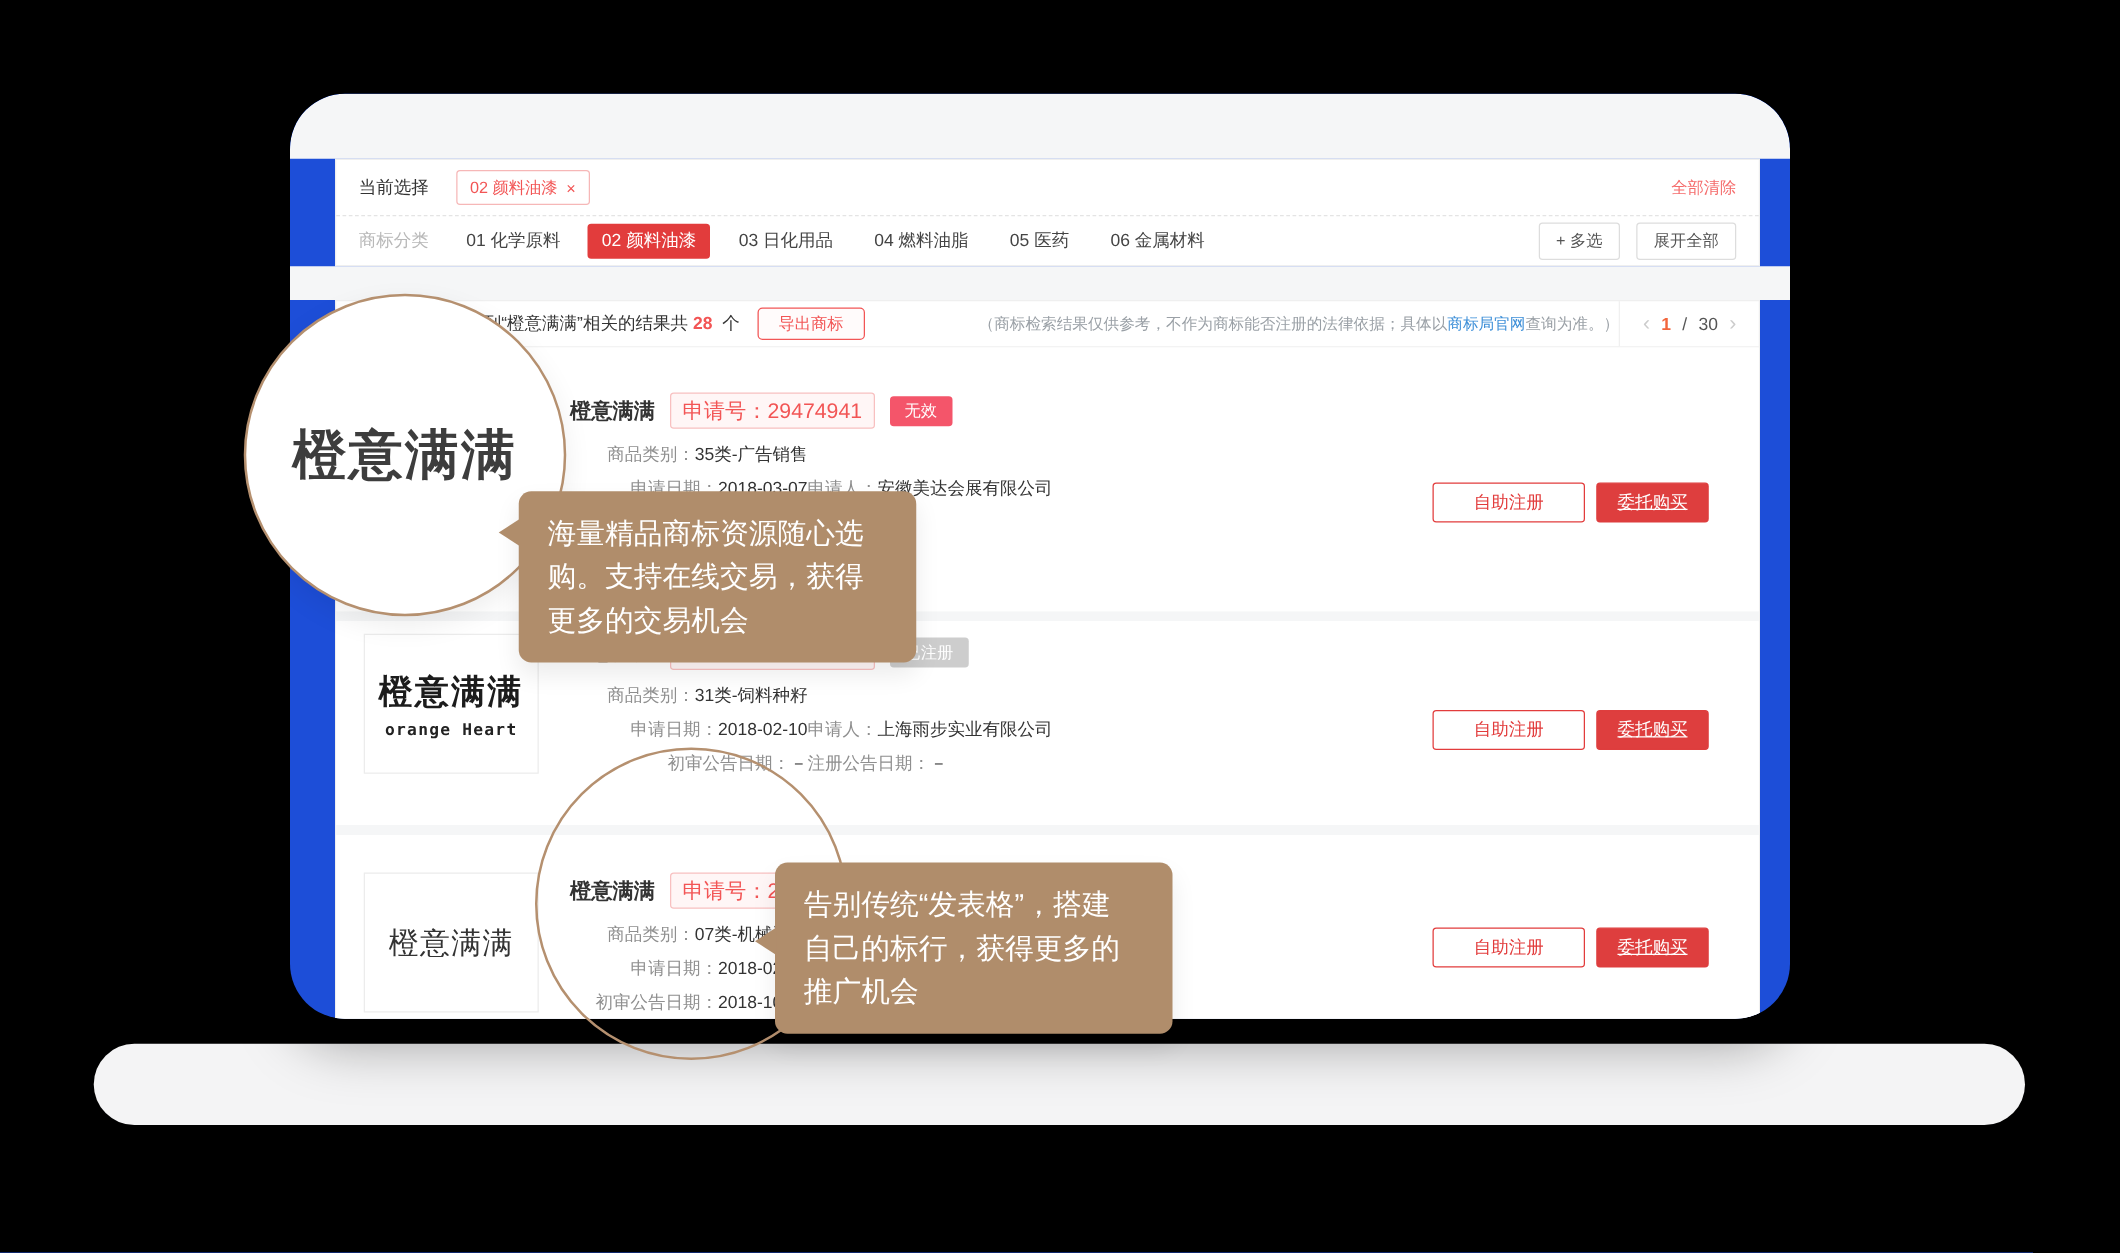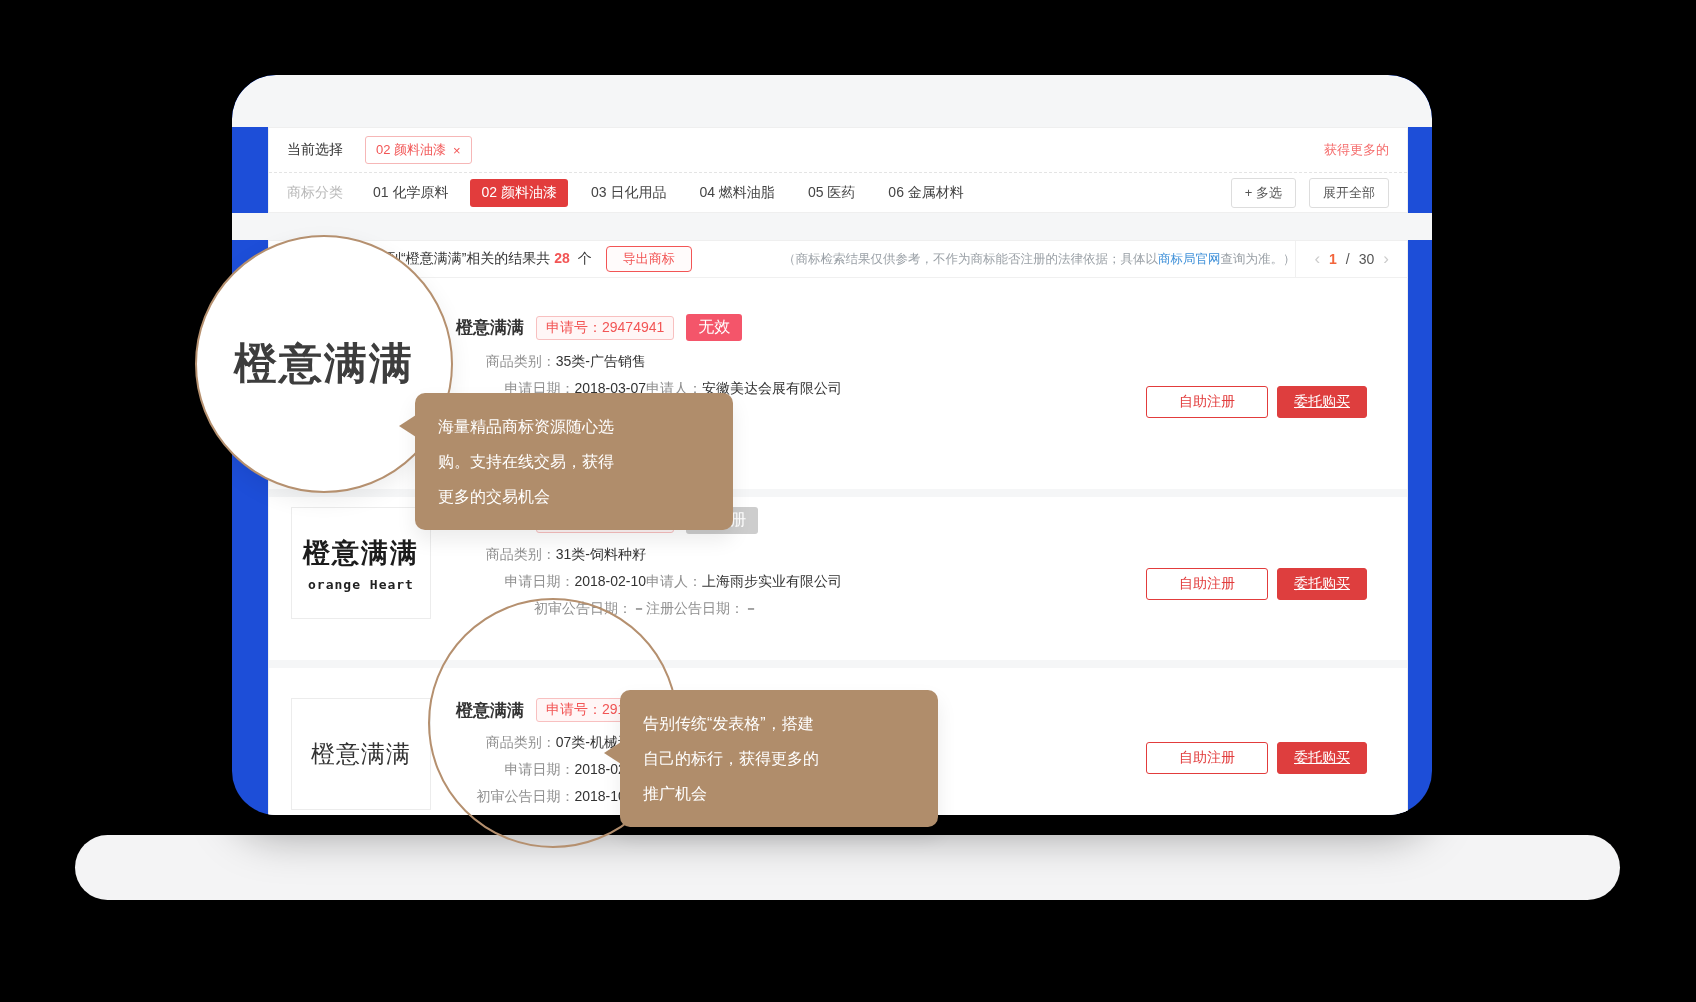--- a/index.html
+++ b/index.html
@@ -64,43 +64,43 @@
     margin-right:25px;flex:none;cursor:pointer;background:#fff;}
   .tm-image .tm-main{font-size:24px;color:#333;letter-spacing:1px;}
   .tm-image.calligraphy .tm-main{font-family:"DejaVu Serif","Liberation Serif",serif;
     font-weight:bold;font-size:27px;color:#1c1c1c;letter-spacing:2px;}
   .tm-sub{font-family:"DejaVu Sans Mono","Liberation Mono",monospace;font-weight:bold;
     font-size:13px;color:#222;margin-top:6px;letter-spacing:1px;}
   .details{flex:1;min-width:0;}
   .title-line{display:flex;align-items:center;margin-bottom:12px;}
   .tm-name{font-size:17px;font-weight:bold;color:#333;cursor:pointer;}
   .app-no{margin-left:12px;border:1px solid #f8c0c0;background:#fff6f6;color:#f25555;
-    font-size:14px;padding:2px 9px;border-radius:3px;}
-  .badge{margin-left:12px;font-size:16px;color:#fff;padding:3px 12px;border-radius:3px;}
+    font-size:17px;padding:2px 9px;border-radius:3px;}
+  .badge{margin-left:12px;font-size:13px;color:#fff;padding:3px 12px;border-radius:3px;}
   .badge.danger{background:#f4556a;}
   .badge.gray{background:#cdcdcd;}
   .detail-line{display:flex;font-size:14px;margin-top:9px;white-space:nowrap;}
   .field.first{min-width:190px;display:inline-block;}
   .f-label{color:#8f8f8f;}
   .f-value{color:#333;}
   .row-actions{margin-left:auto;align-self:center;white-space:nowrap;flex:none;}
   .btn-outline{display:inline-block;border:1px solid #e23c3c;color:#e23c3c;background:#fff;
     font-size:14px;padding:6px 32px;border-radius:3px;cursor:pointer;margin-right:9px;}
   .btn-solid{display:inline-block;background:#de3e3e;color:#fff;border:1px solid #de3e3e;
     font-size:14px;padding:6px 16px;border-radius:3px;cursor:pointer;text-decoration:underline;}
 
   
   .magnifier-1{position:absolute;left:195px;top:235px;width:258px;height:258px;border-radius:50%;
     background:#fff;border:2px solid #b5906f;display:flex;align-items:center;justify-content:center;
     z-index:5;box-shadow:0 8px 22px rgba(0,0,0,.07);box-sizing:border-box;}
   .magnifier-1 span{font-size:43px;font-weight:600;color:#3d3d3d;letter-spacing:2px;}
   .magnifier-2{position:absolute;left:428px;top:598px;width:250px;height:250px;border-radius:50%;
     border:2px solid #b5906f;z-index:5;box-sizing:border-box;pointer-events:none;}
   .callout{position:absolute;background:#b08d6b;border-radius:10px;color:#fff;
-    font-size:16px;line-height:35px;padding:16px 23px;z-index:6;white-space:pre-line;
+    font-size:23px;line-height:35px;padding:16px 23px;z-index:6;white-space:pre-line;
     box-shadow:0 10px 20px rgba(0,0,0,.08);}
   .callout-1{left:415px;top:393px;width:272px;}
   .callout-2{left:620px;top:690px;width:272px;}
   .callout::before{content:"";position:absolute;border:11px solid transparent;
     border-right:17px solid #b08d6b;left:-27px;}
   .callout-1::before{top:22px;}
   .callout-2::before{top:52px;}
 </style>
 </head>
 <body>
@@ -110,21 +110,21 @@
 <div class="card">
   <div class="top-strip"></div>
 
   <div class="filters-panel">
     <div class="filter-row">
       <span class="filter-label">当前选择</span>
       <span class="filter-tag">
         <span>02 颜料油漆</span>
         <span class="tag-close">×</span>
       </span>
-      <span class="clear-all">获得更多的</span>
+      <span class="clear-all">全部清除</span>
     </div>
     <div class="category-row">
       <span class="cat-label">商标分类</span>
       <div class="cat-tabs" id="cat-tabs">
           <span class="cat-tab">01 化学原料</span>
           <span class="cat-tab active">02 颜料油漆</span>
           <span class="cat-tab">03 日化用品</span>
           <span class="cat-tab">04 燃料油脂</span>
           <span class="cat-tab">05 医药</span>
           <span class="cat-tab">06 金属材料</span>

